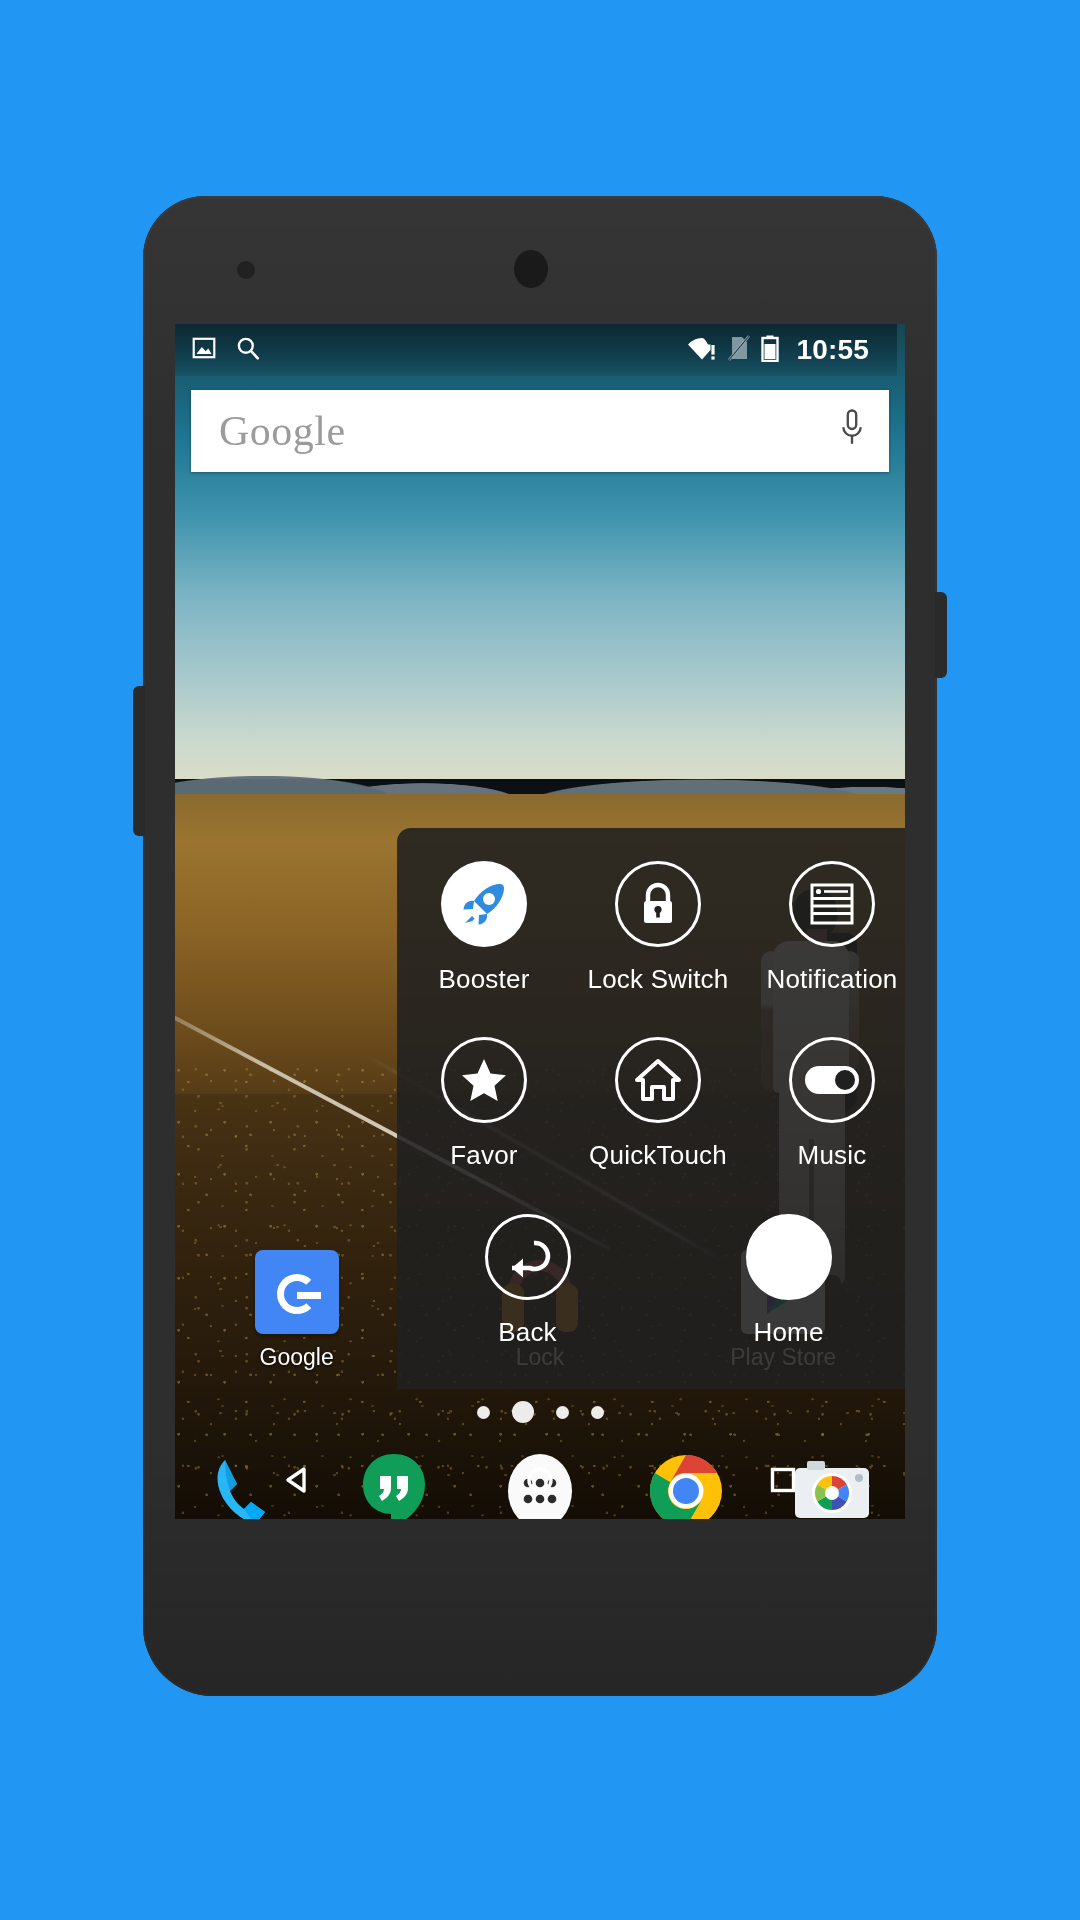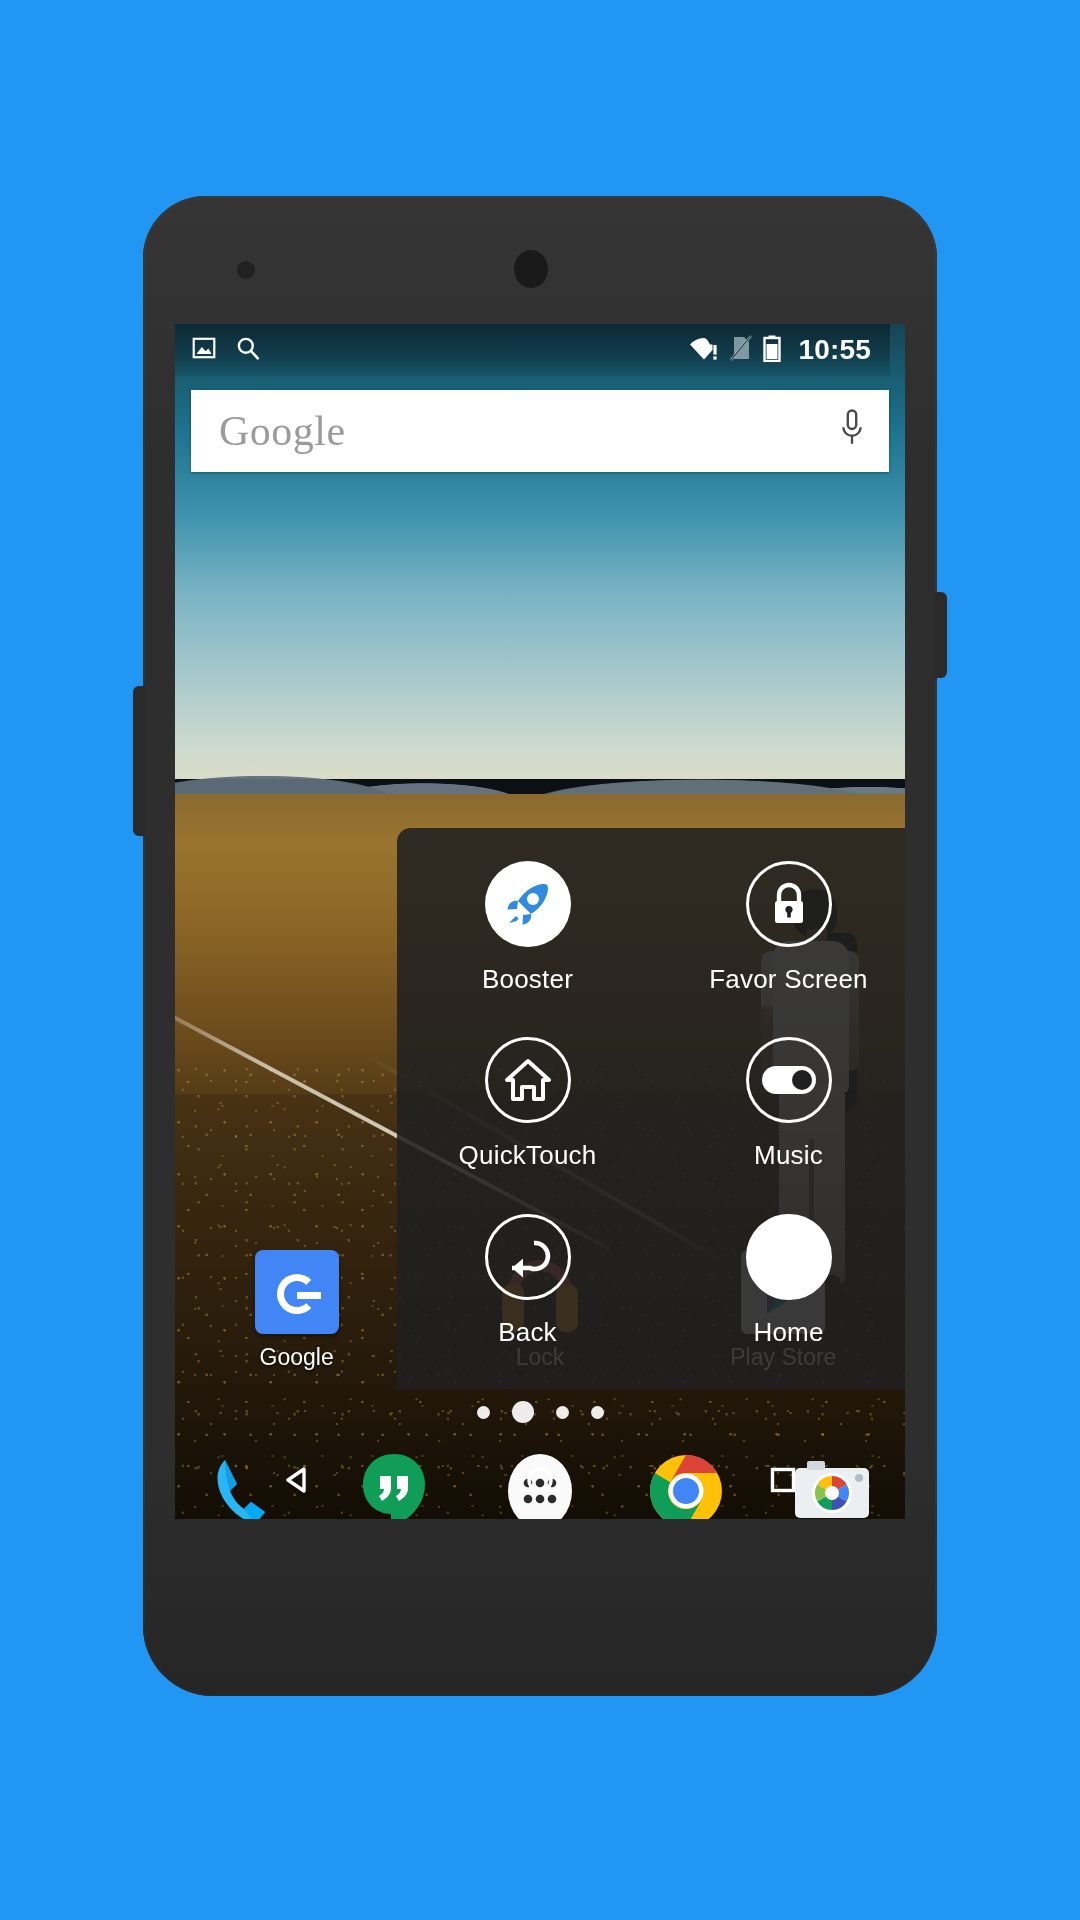--- a/index.html
+++ b/index.html
@@ -120,23 +120,23 @@
   #pv-shirt  { left: 20px; top: 52px; width: 76px; height: 152px; background: linear-gradient(180deg,#f2eee8 0%, #e4ded4 60%, #cfc8bc 100%); border-radius: 16px 16px 6px 6px; }
   #pv-armL   { left: 8px;  top: 62px; width: 20px; height: 140px; background: linear-gradient(180deg,#e8e2d8 0%, #d8d0c4 38%, #946b4a 42%, #7d5a3e 100%); border-radius: 12px; }
   #pv-armR   { left: 88px; top: 62px; width: 18px; height: 120px; background: linear-gradient(180deg,#ddd6ca 0%, #b99474 45%, #8a6344 100%); border-radius: 12px; }
   #pv-pack   { left: 62px; top: 44px; width: 42px; height: 180px; background: #120f0c; border-radius: 14px 10px 18px 12px; }
   #pv-legs   { left: 26px; top: 196px; width: 66px; height: 200px; background: linear-gradient(180deg,#d9d2c6 0%, #cdc5b6 30%, #b3a998 70%, #8e8271 100%); border-radius: 10px 10px 8px 8px; }
   #pv-legsplit { left: 56px; top: 250px; width: 5px; height: 146px; background: rgba(40,32,22,.55); }
   #pv-shoe   { left: 30px; top: 386px; width: 58px; height: 22px; background: #2a2118; border-radius: 8px; }
 
   
   #status-bar {
-    position: absolute; left: 0; right: 15px; top: 0; height: 52px;
+    position: absolute; left: 0; right: 8px; top: 0; height: 52px;
     display: flex; align-items: center; justify-content: space-between;
-    padding: 0 19px 0 16px;
+    padding: 0 28px 0 16px;
     background: linear-gradient(180deg, rgba(8,30,40,.72) 0%, rgba(10,38,50,.40) 70%, rgba(12,44,56,.18) 100%);
     z-index: 6;
     text-align: center;
   }
   #status-left { display: flex; align-items: center; gap: 18px; }
   #status-right { display: flex; align-items: center; gap: 11px; }
   .sb-icon { display: block; }
   #status-time { color: #fff; font-size: 28px; font-weight: 700; letter-spacing: .2px; margin-left: 6px; }
 
   
@@ -461,26 +461,51 @@
             <div class="qp-icon-wrap">
               <div class="qp-circle">
                 <svg width="44" height="48" viewBox="0 0 44 48">
                   <path d="M12 21 V15 a10 10 0 0 1 20 0 v6" fill="none" stroke="#fff" stroke-width="4.4"></path>
                   <rect x="8" y="21" width="28" height="22" rx="2.5" fill="#fff"></rect>
                   <circle cx="22" cy="29.5" r="3.6" fill="#202020"></circle>
                   <rect x="20.2" y="30" width="3.6" height="7.5" fill="#202020"></rect>
                 </svg>
               </div>
             </div>
-            <span class="qp-label">Favor Screen</span>
-          </div>
-
+            <span class="qp-label">Lock Switch</span>
+          </div>
+
+          <div class="qp-cell">
+            <div class="qp-icon-wrap">
+              <div class="qp-circle">
+                <svg width="48" height="46" viewBox="0 0 48 46">
+                  <rect x="4" y="4" width="40" height="38" fill="none" stroke="#fff" stroke-width="3"></rect>
+                  <circle cx="10.5" cy="10.5" r="2.6" fill="#fff"></circle>
+                  <line x1="16" y1="10.5" x2="40" y2="10.5" stroke="#fff" stroke-width="2.6"></line>
+                  <line x1="4" y1="17.5" x2="44" y2="17.5" stroke="#fff" stroke-width="2.8"></line>
+                  <line x1="4" y1="25" x2="44" y2="25" stroke="#fff" stroke-width="2.8"></line>
+                  <line x1="4" y1="32.5" x2="44" y2="32.5" stroke="#fff" stroke-width="2.8"></line>
+                </svg>
+              </div>
+            </div>
+            <span class="qp-label">Notification</span>
+          </div>
         </div>
 
         <div class="qp-row">
+          <div class="qp-cell">
+            <div class="qp-icon-wrap">
+              <div class="qp-circle">
+                <svg width="50" height="48" viewBox="0 0 50 48">
+                  <path d="M25 3 L31.5 17.4 L47 19.2 L35.5 29.8 L38.7 45 L25 37.3 L11.3 45 L14.5 29.8 L3 19.2 L18.5 17.4 Z" fill="#fff"></path>
+                </svg>
+              </div>
+            </div>
+            <span class="qp-label">Favor</span>
+          </div>
 
           <div class="qp-cell">
             <div class="qp-icon-wrap">
               <div class="qp-circle">
                 <svg width="50" height="46" viewBox="0 0 50 46">
                   <path d="M25 4 L46 23 L40 23 L40 42 L31 42 L31 30 L19 30 L19 42 L10 42 L10 23 L4 23 Z" fill="none" stroke="#fff" stroke-width="4" stroke-linejoin="round"></path>
                 </svg>
               </div>
             </div>
             <span class="qp-label">QuickTouch</span>

